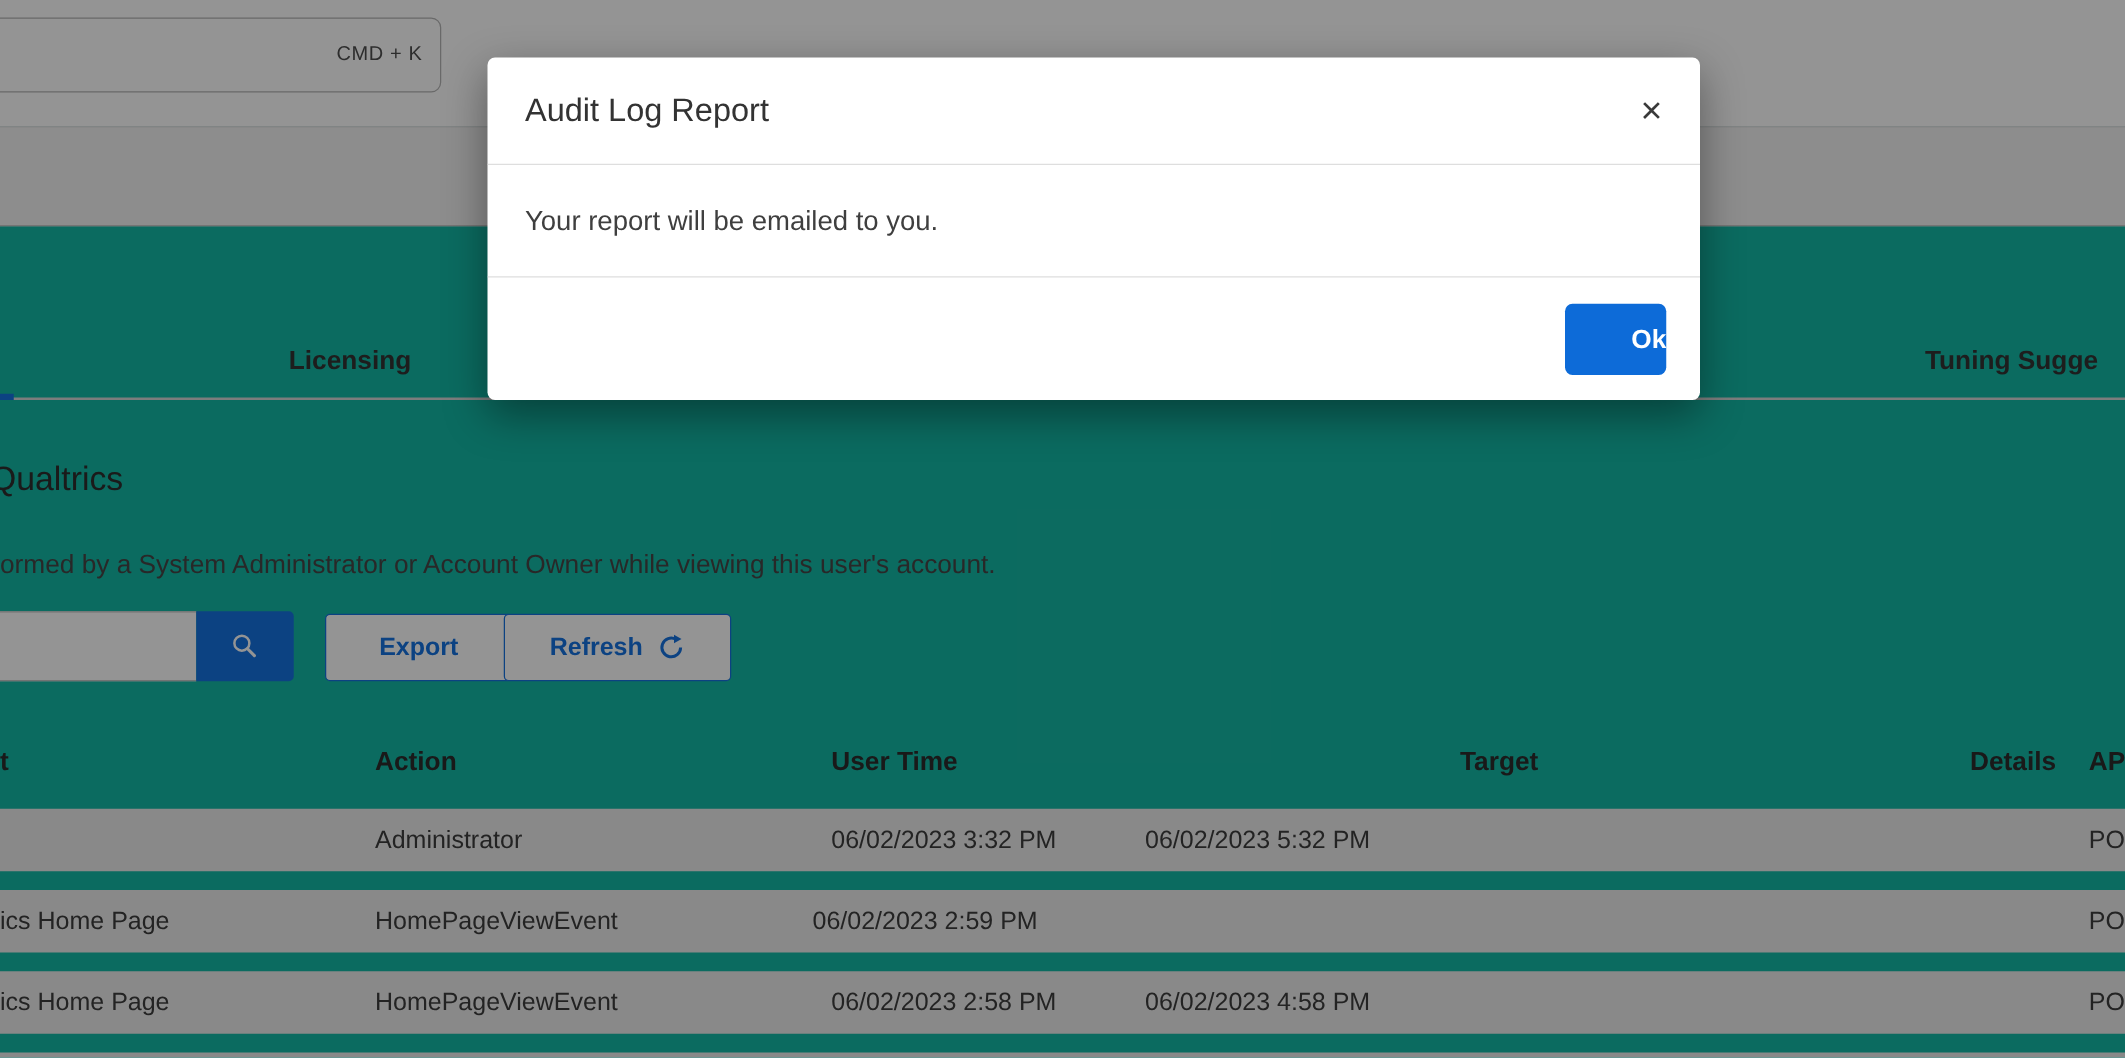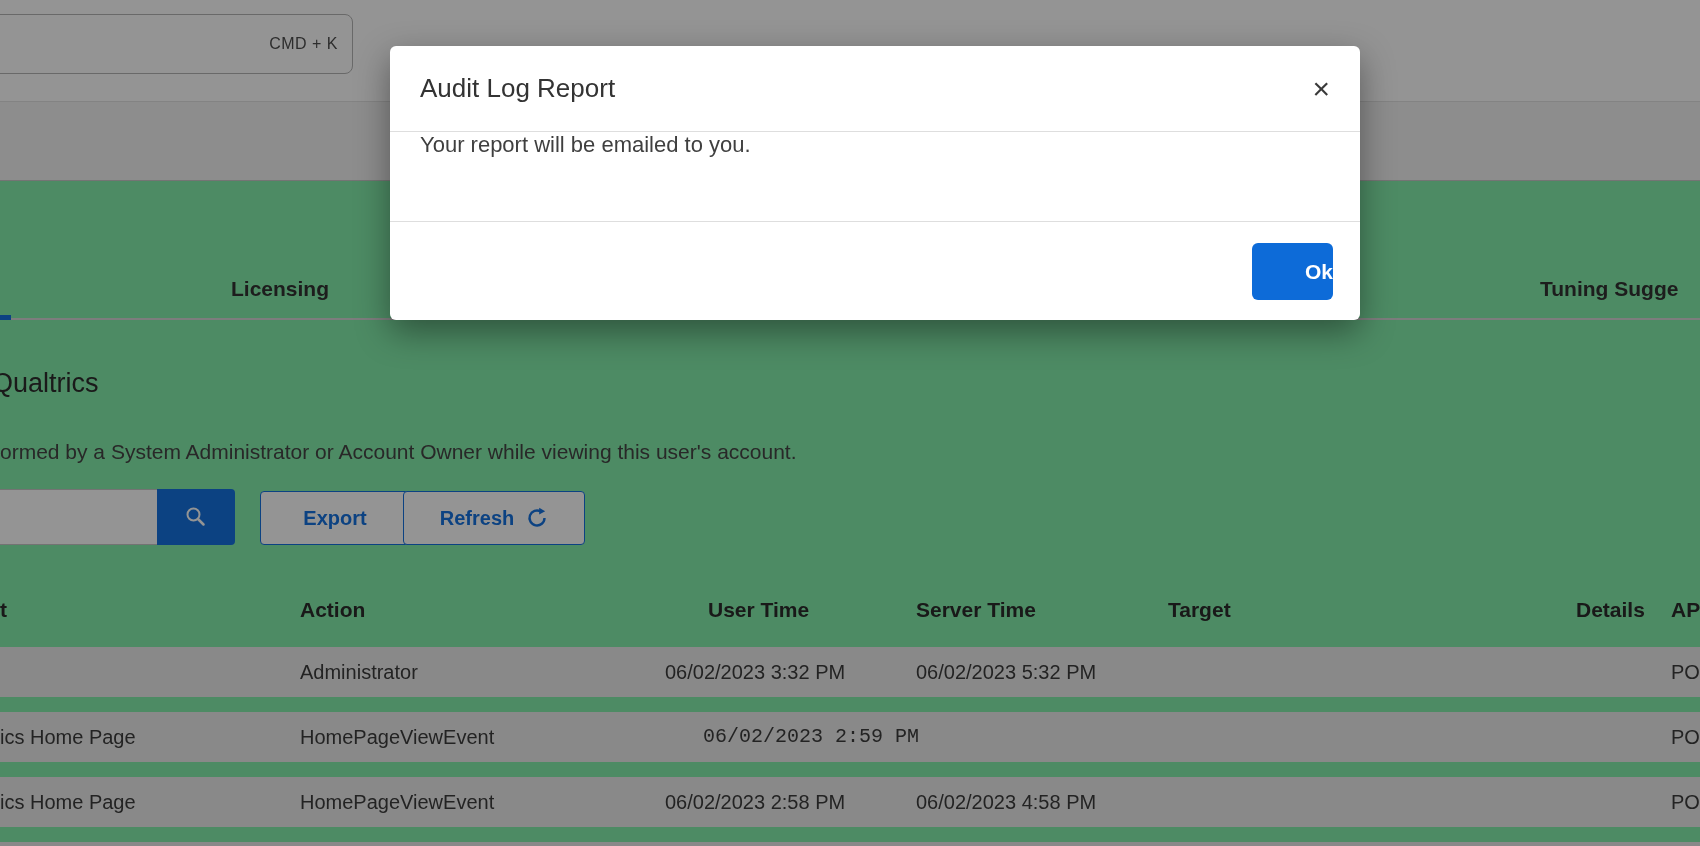--- a/index.html
+++ b/index.html
@@ -1,19 +1,19 @@
 <!DOCTYPE html>
 <html><head>
 <meta charset="utf-8">
 <style>
   * { margin:0; padding:0; box-sizing:border-box; }
   html,body { background:#777; }
   #screen {
     position:relative; width:1700px; height:846px;
-    background:#86efac; overflow:hidden;
+    background:#14b8a6; overflow:hidden;
     font-family:"Liberation Sans","DejaVu Sans",sans-serif;
     color:#444;
   }
 
   
   .topbar { position:absolute; left:0; top:0; width:1700px; height:101px; background:#fff; }
   .search-pill {
     position:absolute; left:-80px; top:14px; width:433px; height:60px;
     background:#fff; border:1.5px solid #b5b5b5; border-radius:8px;
     display:flex; align-items:center; justify-content:flex-end; padding-right:14px;
@@ -87,21 +87,21 @@
   .modal-header {
     height:86px; display:flex; align-items:center; justify-content:space-between;
     padding:0 30px; border-bottom:1px solid #dedede;
   }
   .modal-title { font-size:26px; font-weight:500; color:#333; }
   .modal-close {
     font-size:30px; line-height:30px; color:#3a3a3a; cursor:pointer;
     background:none; border:none; font-family:inherit;
   }
   .modal-body {
-    height:90px; display:flex; padding:0 30px;
+    height:90px; display:flex; align-items:center; padding:0 30px;
     border-bottom:1px solid #dedede; font-size:22px; color:#3f3f3f;
   }
   .modal-footer { position:relative; height:97px; }
   .ok-btn {
     position:absolute; right:27px; top:21px; width:81px; height:57px;
     background:#0D6BD8; color:#fff; border:none; border-radius:6px;
     font-size:21px; font-weight:700; cursor:pointer; font-family:inherit;text-align:right;
   }
 </style>
 </head>
@@ -147,40 +147,39 @@
         <path d="M 18.5 11 A 7.5 7.5 0 1 1 14.8 4.5" fill="none" stroke="#1673E0" stroke-width="2.4"></path>
         <polygon points="13.2,0.8 19.2,4.2 13.2,7.6" fill="#1673E0"></polygon>
       </svg>
     </span>
   </button>
 
   <div class="audit-table">
     <div class="thead">
         <span class="hcell" style="left: 0px; width: 295px;">t</span>
         <span class="hcell" style="left: 300px; width: 360px;">Action</span>
-        <span class="hcell" style="left: 665px; width: 246px; margin-left: 43px;">User Time</span>
-        <span class="hcell" style="left: 916px; width: 247px;">Server Time</span>
+        <span class="hcell" style="left: 665px; width: 246px;">User Time</span>
         <span class="hcell" style="left: 1168px; width: 366px;">Target</span>
         <span class="hcell" style="left: 1539px; width: 127px; margin-left: 37px;">Details</span>
         <span class="hcell" style="left: 1671px; width: 105px;">AP</span>
       </div>
     <div>
         <div class="trow">
           <span class="tcell" style="left: 0px; width: 295px;"></span>
           <span class="tcell" style="left: 300px; width: 360px;">Administrator</span>
           <span class="tcell" style="left: 665px; width: 246px;">06/02/2023 3:32 PM</span>
           <span class="tcell" style="left: 916px; width: 247px;">06/02/2023 5:32 PM</span>
           <span class="tcell" style="left: 1168px; width: 366px;"></span>
           <span class="tcell" style="left: 1539px; width: 127px;"></span>
           <span class="tcell" style="left: 1671px; width: 105px;">PO</span>
         </div>
         <div class="trow">
           <span class="tcell" style="left: 0px; width: 295px;">ics Home Page</span>
           <span class="tcell" style="left: 300px; width: 360px;">HomePageViewEvent</span>
-          <span class="tcell" style="left: 703px; width: 246px; font-family: Liberation Mono, monospace;">06/02/2023 2:59 PM</span>
+          <span class="tcell" style="left: 650px; width: 246px;">06/02/2023 2:59 PM</span>
           <span class="tcell" style="left: 1168px; width: 366px;"></span>
           <span class="tcell" style="left: 1539px; width: 127px;"></span>
           <span class="tcell" style="left: 1671px; width: 105px;">PO</span>
         </div>
         <div class="trow">
           <span class="tcell" style="left: 0px; width: 295px;">ics Home Page</span>
           <span class="tcell" style="left: 300px; width: 360px;">HomePageViewEvent</span>
           <span class="tcell" style="left: 665px; width: 246px;">06/02/2023 2:58 PM</span>
           <span class="tcell" style="left: 916px; width: 247px;">06/02/2023 4:58 PM</span>
           <span class="tcell" style="left: 1168px; width: 366px;"></span>

